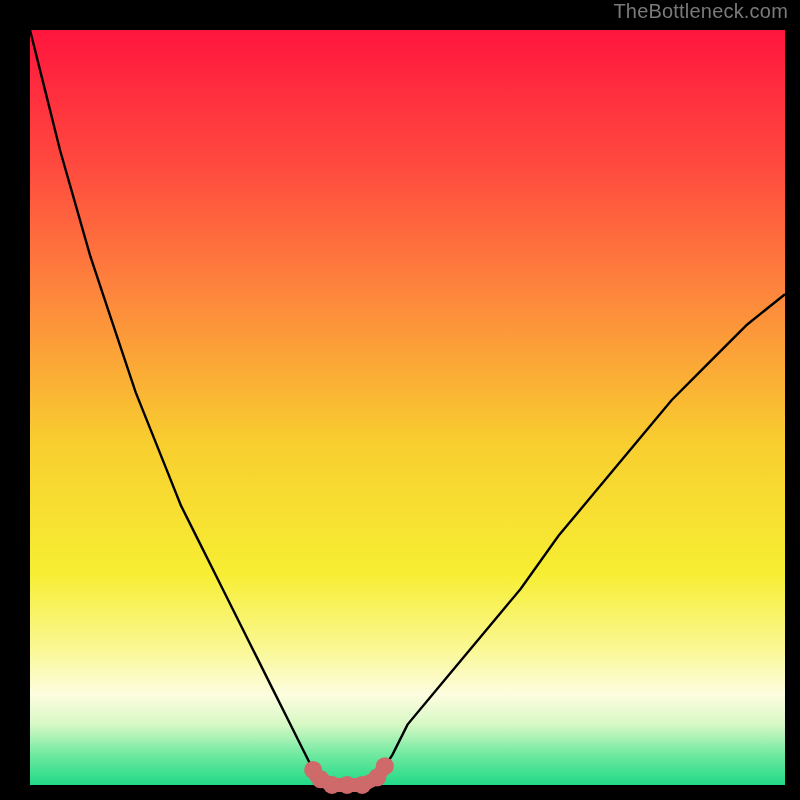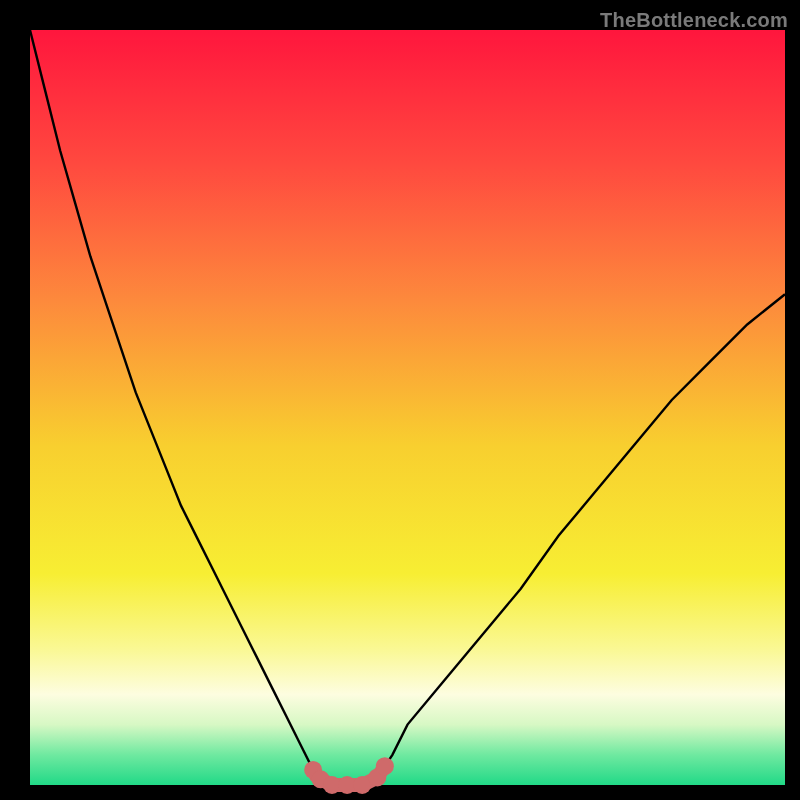--- a/index.html
+++ b/index.html
@@ -12,25 +12,25 @@
     font-family: Arial, Helvetica, sans-serif;
   }
   .stage {
     position: relative;
     width: 800px;
     height: 800px;
     background: #000;
   }
   .watermark {
     position: absolute;
-    top: 9px;
+    top: 0;
     right: 12px;
     color: #7a7a7a;
     font-size: 20px;
-    font-weight: 700;
+    font-weight: 400;
     letter-spacing: 0.2px;
     z-index: 20;
     user-select: none;
   }
   svg {
     position: absolute;
     left: 0;
     top: 0;
   }
 </style>

